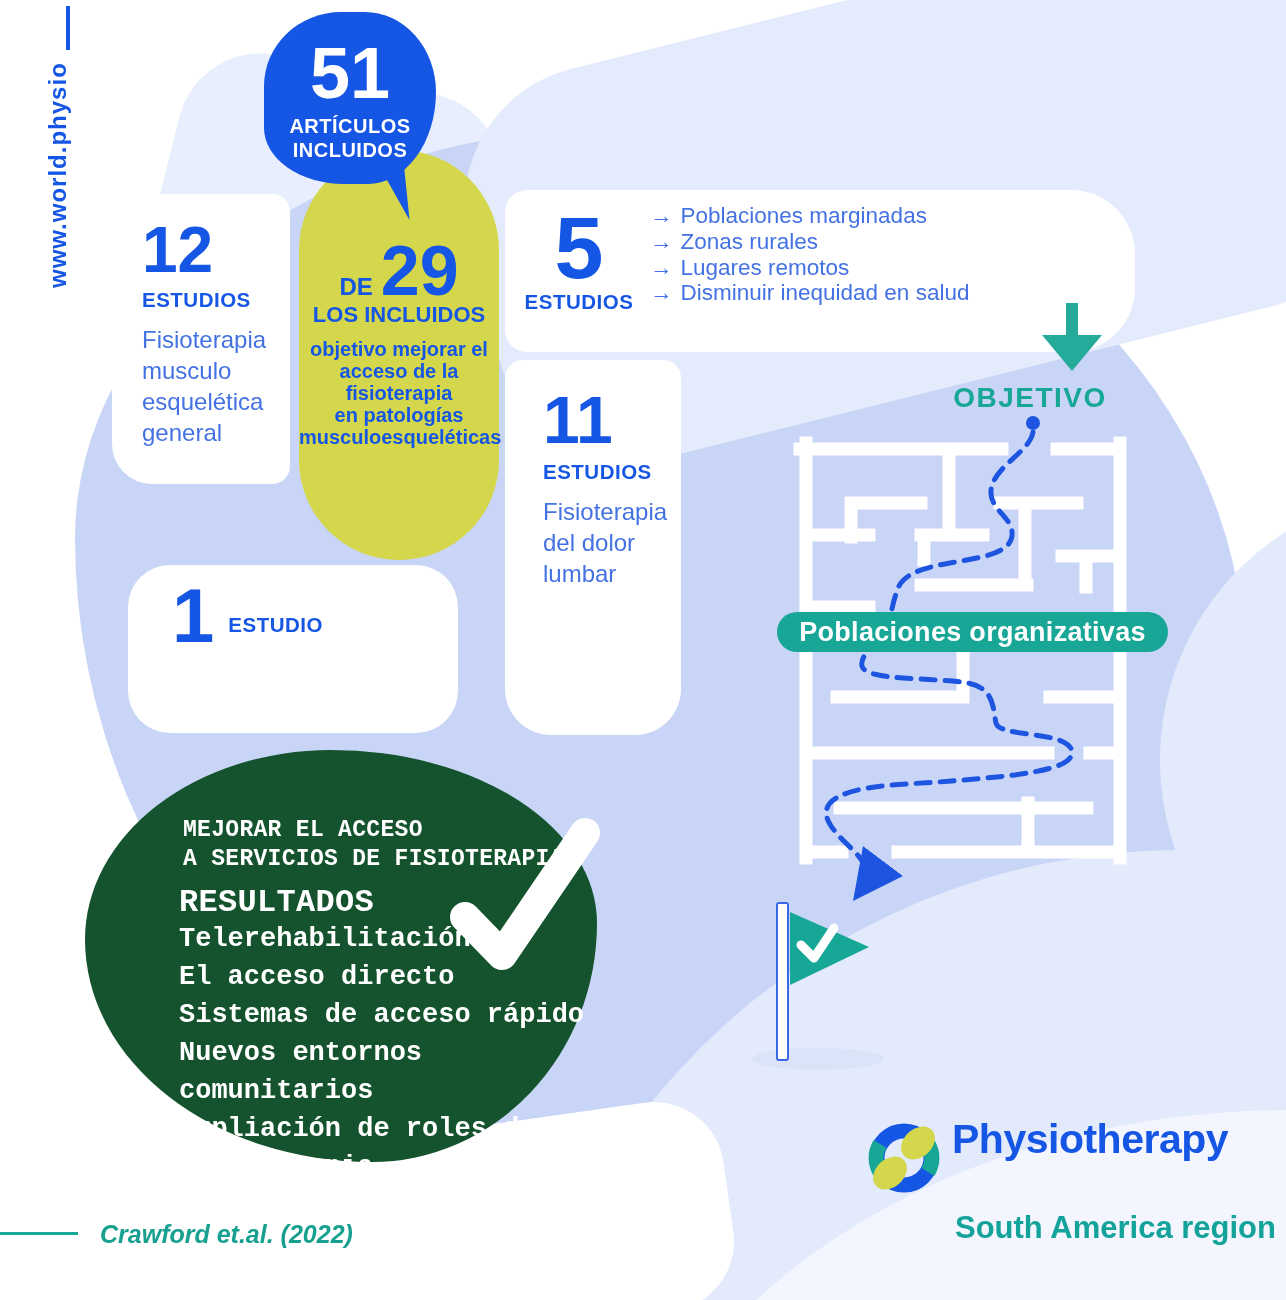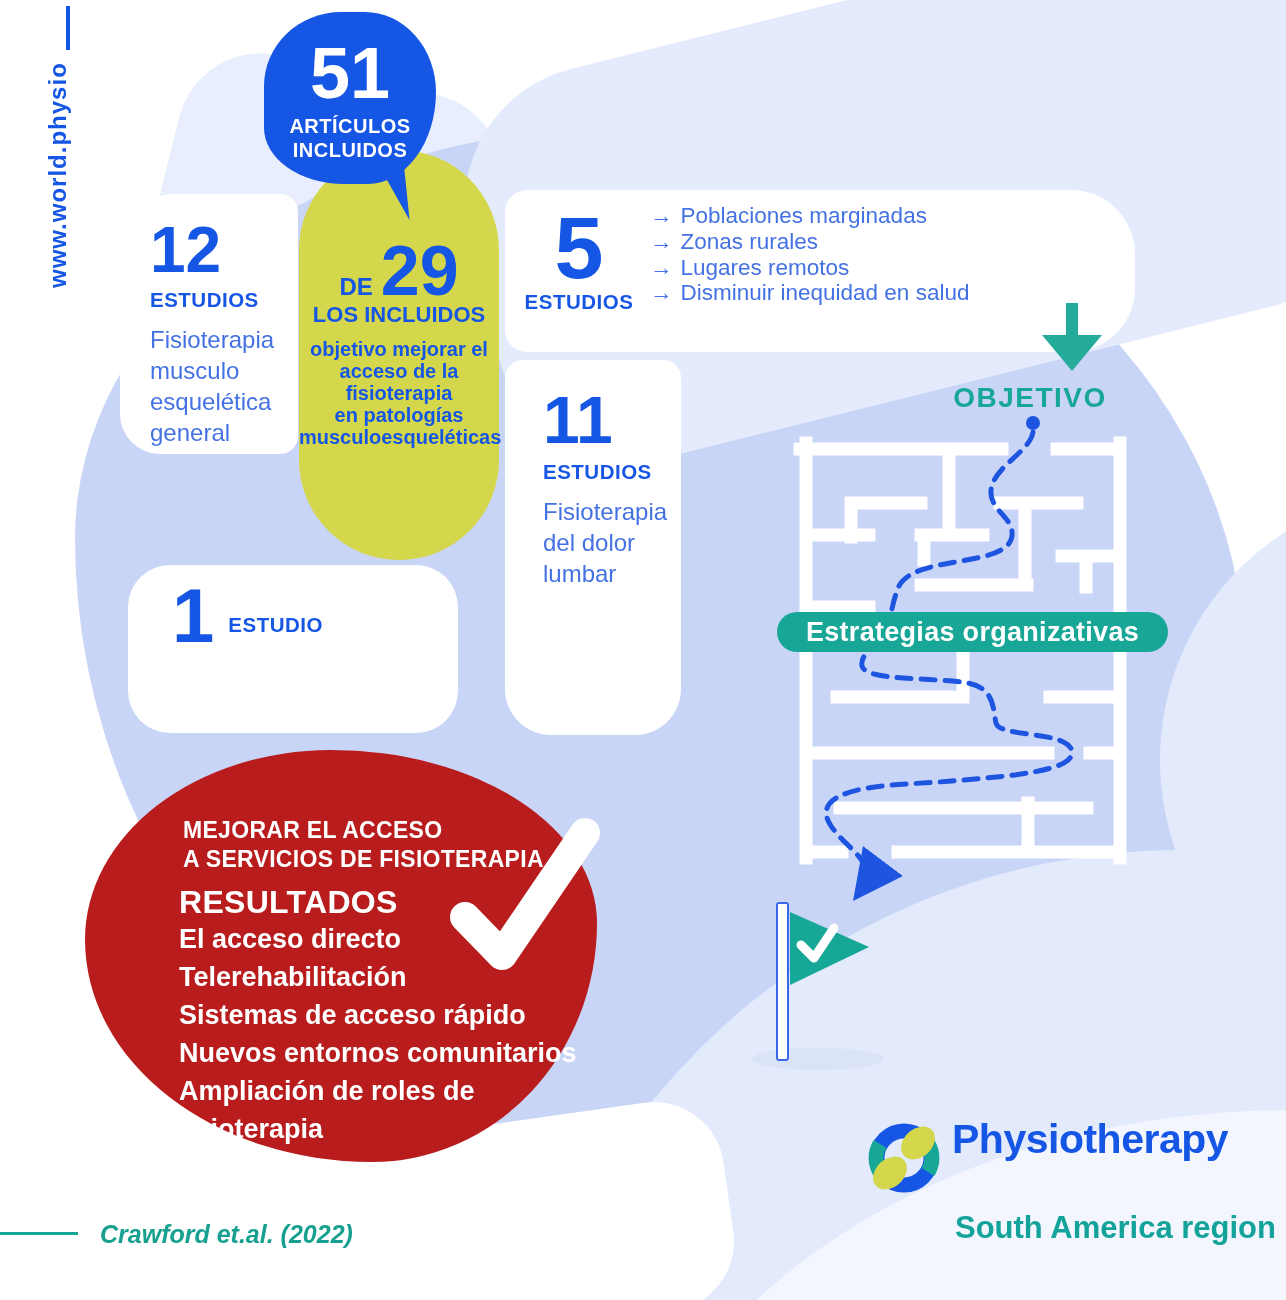--- a/index.html
+++ b/index.html
@@ -37,21 +37,21 @@
   .pill{position:absolute;left:299px;top:150px;width:200px;height:410px;background:#d4d74b;
     border-radius:100px;z-index:4;color:#1656e4;text-align:center;}
   .pill-de-row{margin-top:90px;display:flex;justify-content:center;align-items:baseline;gap:8px;}
   .pill-de{font-size:24px;font-weight:bold;}
   .pill-num{font-size:70px;line-height:62px;font-weight:bold;}
   .pill-included{font-size:22px;font-weight:bold;margin-top:0px;}
   .pill-goal{margin-top:10px;font-size:20px;line-height:22px;font-weight:bold;}
 
   
   .card{position:absolute;background:#ffffff;z-index:3;color:#1656e4;}
-  .card-musculo{left:120px;top:194px;width:178px;height:260px;border-radius:54px 18px 18px 40px;padding:0;}
+  .card-musculo{left:112px;top:194px;width:178px;height:290px;border-radius:54px 18px 18px 40px;padding:0;}
   .card-acceso{left:505px;top:190px;width:630px;height:162px;border-radius:22px 64px 64px 22px;}
   .card-lumbar{left:505px;top:360px;width:176px;height:375px;border-radius:18px 18px 46px 46px;}
   .card-pelvico{left:128px;top:565px;width:330px;height:168px;border-radius:42px;}
   .big-num{font-weight:bold;color:#1656e4;}
   .unit{font-weight:bold;color:#1656e4;letter-spacing:.5px;font-size:20.5px;}
   .body-text{color:#4472e3;font-size:24px;line-height:31px;}
 
   .card-musculo .inner{padding:24px 0 0 30px;}
   .card-musculo .big-num{font-size:64px;line-height:64px;}
   .card-musculo .unit{margin-top:6px;}
@@ -78,22 +78,22 @@
 
   
   .arrow-down{position:absolute;left:1040px;top:303px;z-index:5;}
   .objetivo{position:absolute;left:950px;top:382px;width:160px;text-align:center;z-index:5;
     color:#17a796;font-size:28px;font-weight:bold;letter-spacing:1.5px;}
   .maze{position:absolute;left:770px;top:400px;z-index:3;}
   .banner{position:absolute;left:777px;top:612px;width:391px;height:40px;background:#18a796;border-radius:21px;
     z-index:5;display:flex;align-items:center;justify-content:center;color:#fff;font-size:27px;font-weight:bold;letter-spacing:.3px;}
 
   
-  .results-blob{position:absolute;left:85px;top:750px;width:512px;height:412px;background:#b91c1c;
-    border-radius:48% 52% 44% 56% / 46% 42% 58% 54%;z-index:6;color:#fff;}
+  .results-blob{position:absolute;left:85px;top:750px;width:512px;height:412px;background:#14532d;
+    border-radius:48% 52% 44% 56% / 46% 42% 58% 54%;z-index:6;color:#fff;font-family:Liberation Mono, monospace;}
   .res-header{position:absolute;left:98px;top:66px;font-size:23px;line-height:29px;font-weight:bold;letter-spacing:.3px;}
   .res-sub{position:absolute;left:94px;top:134px;font-size:32px;font-weight:bold;letter-spacing:.3px;}
   .res-items{position:absolute;left:94px;top:170px;}
   .res-item{font-size:27px;font-weight:bold;line-height:38px;}
   .check-mark{position:absolute;left:440px;top:805px;z-index:7;}
 
   
   .flag{position:absolute;left:745px;top:893px;z-index:6;}
 
   
@@ -142,21 +142,21 @@
          C1073,771 1012,776 952,781 C903,785 848,784 830,803 C819,816 834,832 852,849
          C869,866 871,877 862,889" stroke="#1e55e0" stroke-width="5" fill="none" stroke-linecap="round" stroke-dasharray="14 10" marker-end="url(#arrowhead)"></path>
   </svg>
 
   <svg class="arrow-down" width="64" height="72" viewBox="0 0 64 72">
     <rect x="26" y="0" width="12" height="36" fill="#25ab9a"></rect>
     <polygon points="2,32 62,32 32,68" fill="#25ab9a"></polygon>
   </svg>
   <div class="objetivo">OBJETIVO</div>
 
-  <div class="banner">Estrategias organizativas</div>
+  <div class="banner">Poblaciones organizativas</div>
 
   <div class="bubble-tail"></div>
   <div class="bubble">
     <div class="bubble-num">51</div>
     <div class="bubble-label">
       <div>ARTÍCULOS</div>
       <div>INCLUIDOS</div>
     </div>
   </div>
 
@@ -222,22 +222,22 @@
     </div>
   </div>
 
   <div class="results-blob">
     <div class="res-header">
       <div>MEJORAR EL ACCESO</div>
       <div>A SERVICIOS DE FISIOTERAPIA</div>
     </div>
     <div class="res-sub">RESULTADOS</div>
     <div class="res-items">
+      <div class="res-item">Telerehabilitación</div>
       <div class="res-item">El acceso directo</div>
-      <div class="res-item">Telerehabilitación</div>
       <div class="res-item">Sistemas de acceso rápido</div>
       <div class="res-item">Nuevos entornos comunitarios</div>
       <div class="res-item">Ampliación de roles de fisioterapia</div>
     </div>
   </div>
   <svg class="check-mark" width="170" height="175" viewBox="0 0 170 175">
     <path d="M25,112 L62,150 L145,28" stroke="#ffffff" stroke-width="30" fill="none" stroke-linecap="round" stroke-linejoin="round"></path>
   </svg>
 
   <svg class="flag" width="160" height="185" viewBox="0 0 160 185">

